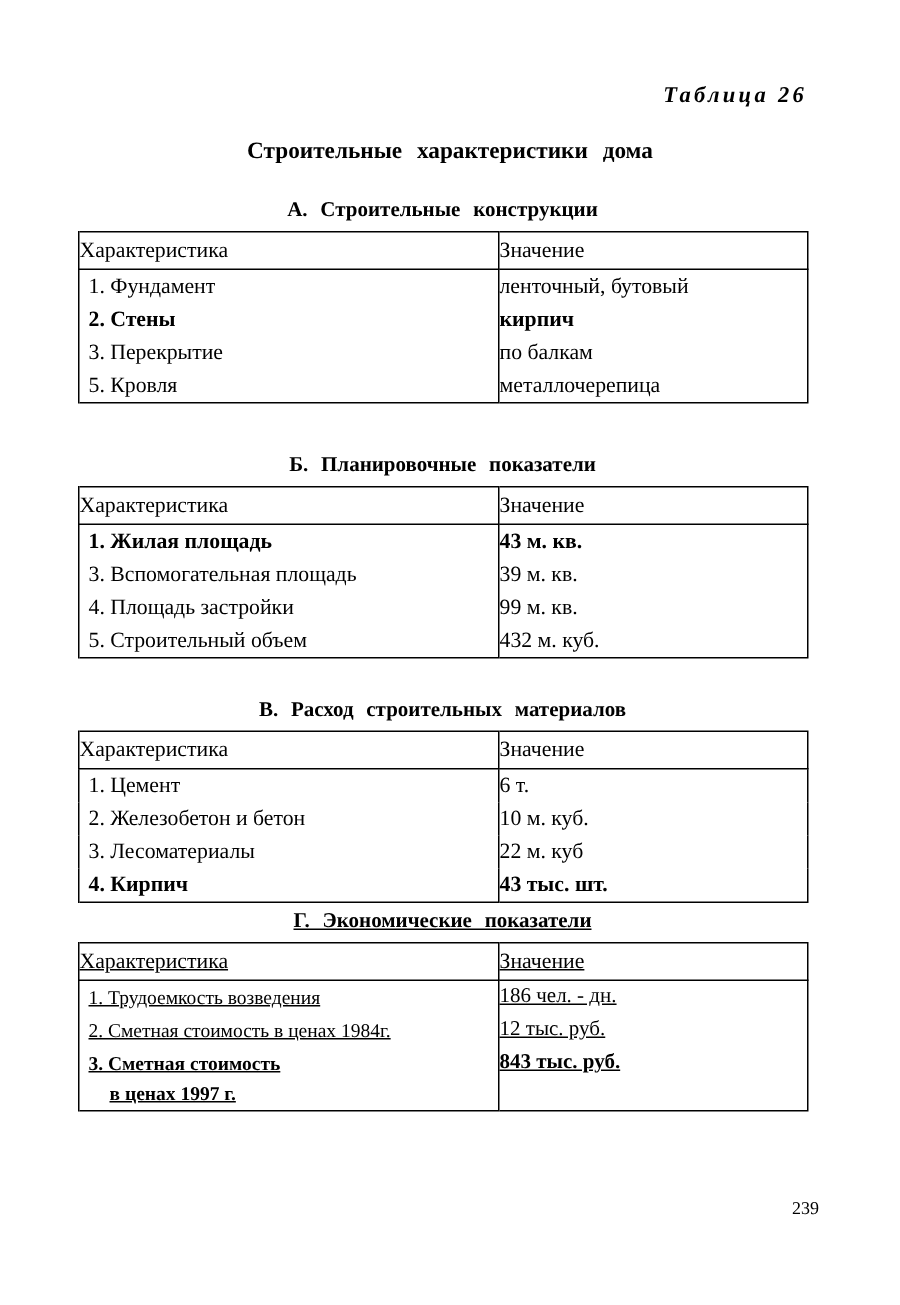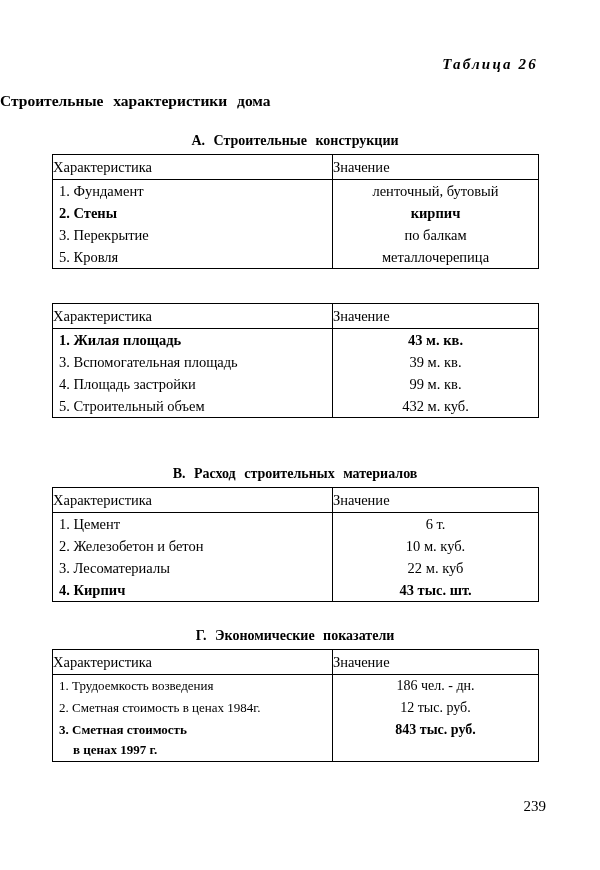--- a/index.html
+++ b/index.html
@@ -32,21 +32,21 @@
     letter-spacing: 2.2px;
     white-space: nowrap;
     font-style: italic;
   }
 
   .doc-title {
     position: absolute;
     top: 92px;
     left: 0;
     right: 0;
-    text-align: left;
+    text-align: center;
     font-size: 15.5px;
     font-weight: bold;
     word-spacing: 6px;
   }
 
   .section {
     position: absolute;
     left: 52px;
     width: 486px;
   }
@@ -90,21 +90,20 @@
   table.doc-table tbody td {
     font-size: 14.5px;
     height: 22px;
     line-height: 22px;
   }
   table.doc-table tbody td.char {
     text-align: left;
     padding-left: 6px;
   }
   table.doc-table tbody td.val {
-    text-align: center;
   }
 
   tr.bold-row td { font-weight: bold; }
 
   
   td.char.multiline {
     line-height: 20px;
     padding-top: 1px;
     padding-bottom: 1px;
     height: auto;
@@ -121,21 +120,21 @@
 
   
   table.small-type tbody td { font-size: 13px; }
   table.small-type tbody td.val { font-size: 14px; }
 
   
   .page-number {
     position: absolute;
     right: 54px;
     top: 798px;
-    font-size: 15px;
+    font-size: 12px;
   }
 </style>
 </head>
 <body>
 
 <div class="page">
 
   <div class="table-number">Таблица 26</div>
 
   <div class="doc-title">Строительные  характеристики  дома</div>
@@ -168,20 +167,21 @@
         </tr>
         <tr>
           <td class="char">5. Кровля</td>
           <td class="val">металлочерепица</td>
         </tr>
       </tbody>
     </table>
   </div>
 
   <div class="section" style="top:303px;">
+    <div class="section-title">Б.  Планировочные  показатели</div>
     <table class="doc-table">
       <colgroup>
           <col class="c-char">
           <col class="c-val">
         </colgroup>
       <thead>
         <tr>
           <th>Характеристика</th>
           <th>Значение</th>
         </tr>
@@ -234,21 +234,21 @@
           <td class="val">22 м. куб</td>
         </tr>
         <tr class="bold-row">
           <td class="char">4. Кирпич</td>
           <td class="val">43 тыс. шт.</td>
         </tr>
       </tbody>
     </table>
   </div>
 
-  <div class="section" style="top:628px;">
+  <div class="section" style="top:607px;text-decoration:underline;">
     <div class="section-title">Г.  Экономические  показатели</div>
     <table class="doc-table small-type">
       <colgroup>
           <col class="c-char">
           <col class="c-val">
         </colgroup>
       <thead>
         <tr>
           <th>Характеристика</th>
           <th>Значение</th>

